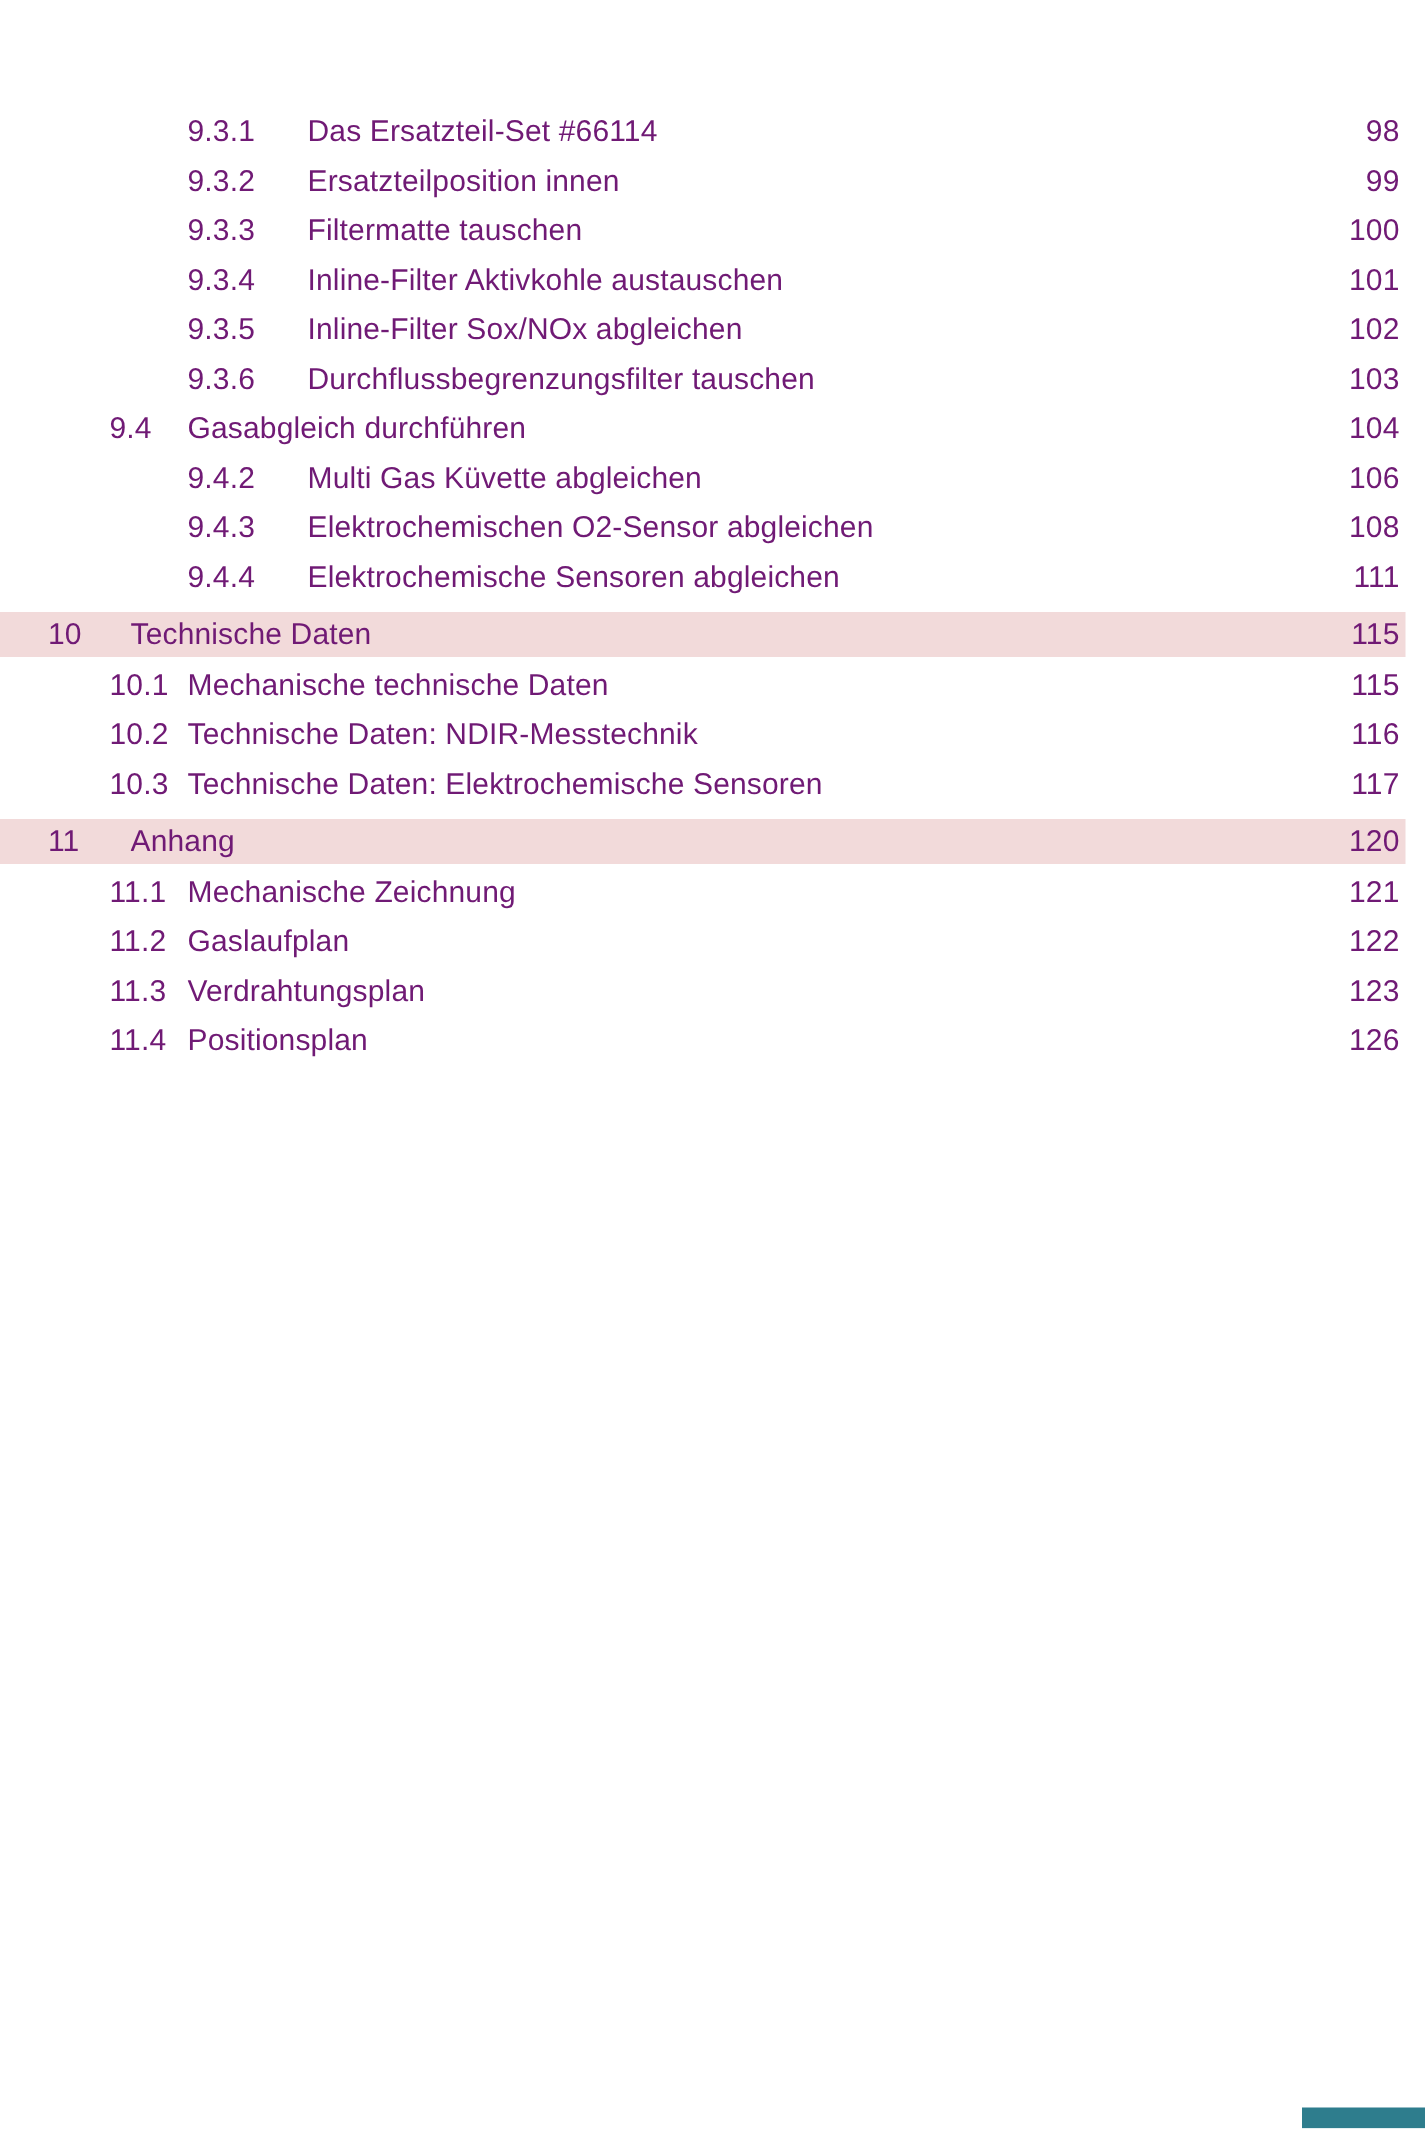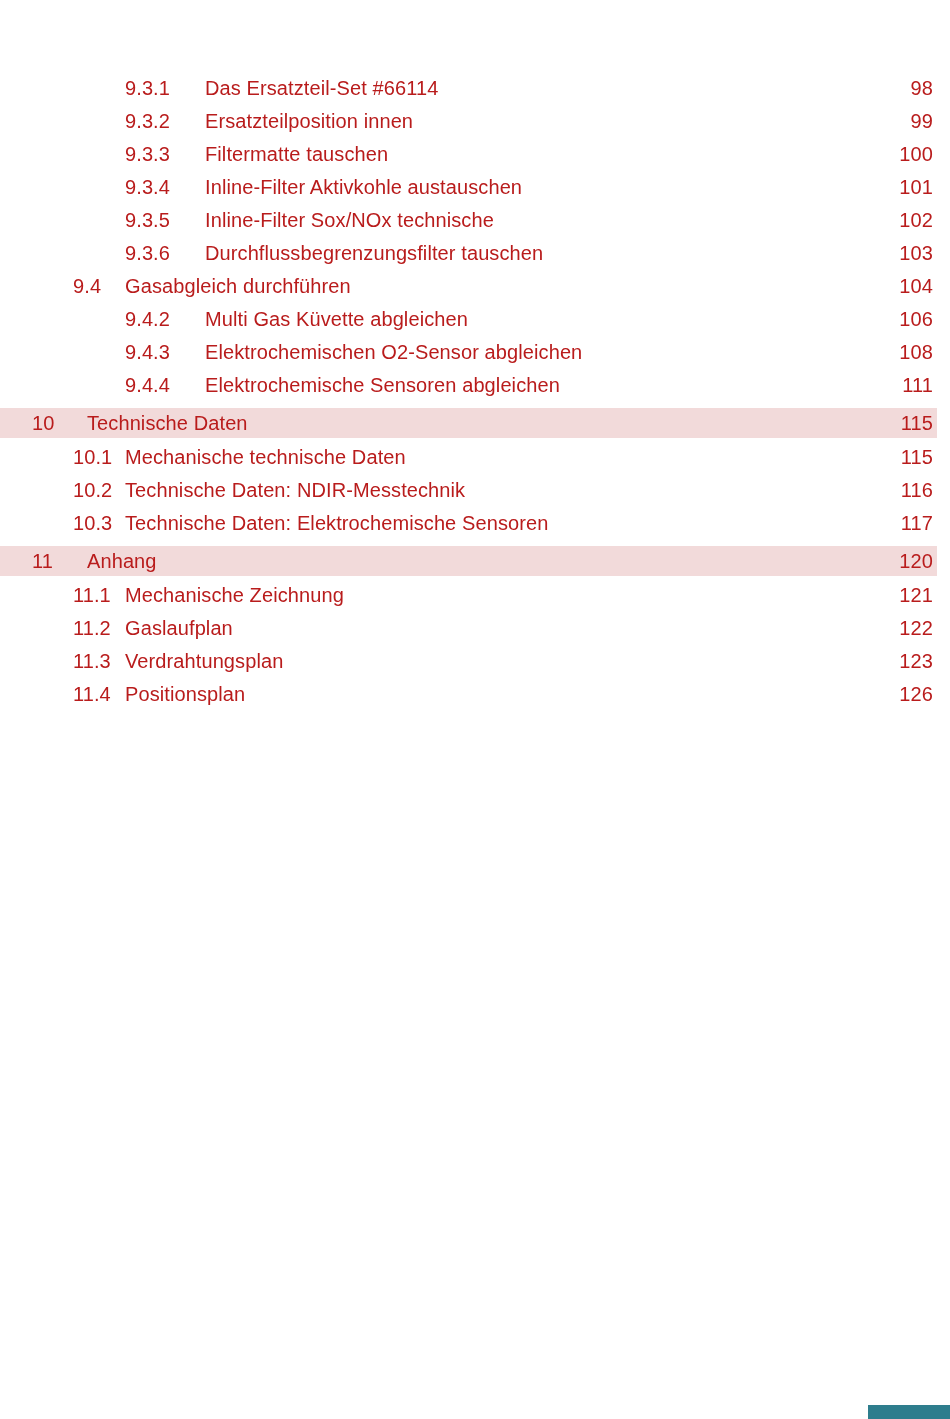--- a/index.html
+++ b/index.html
@@ -17,21 +17,21 @@
   }
   .toc {
     padding-top: 72px;
   }
   .toc-row {
     display: flex;
     align-items: center;
     height: 33px;
     width: 937px;
     font-size: 20px;
-    color: #b91c1c;
+    color: #701a75;
     letter-spacing: 0.1px;
   }
   .toc-row .num {
     flex: 0 0 auto;
     white-space: nowrap;
   }
   .toc-row.level-1 .num { margin-left: 32px; width: 55px; }
   .toc-row.level-2 .num { margin-left: 73px; width: 52px; }
   .toc-row.level-3 .num { margin-left: 125px; width: 80px; }
   .toc-row .title {
@@ -83,21 +83,21 @@
   </div>
 
   <div class="toc-row level-3">
     <span class="num">9.3.4</span>
     <span class="title">Inline-Filter Aktivkohle austauschen</span>
     <span class="pagenum">101</span>
   </div>
 
   <div class="toc-row level-3">
     <span class="num">9.3.5</span>
-    <span class="title">Inline-Filter Sox/NOx technische</span>
+    <span class="title">Inline-Filter Sox/NOx abgleichen</span>
     <span class="pagenum">102</span>
   </div>
 
   <div class="toc-row level-3">
     <span class="num">9.3.6</span>
     <span class="title">Durchflussbegrenzungsfilter tauschen</span>
     <span class="pagenum">103</span>
   </div>
 
   <div class="toc-row level-2">

